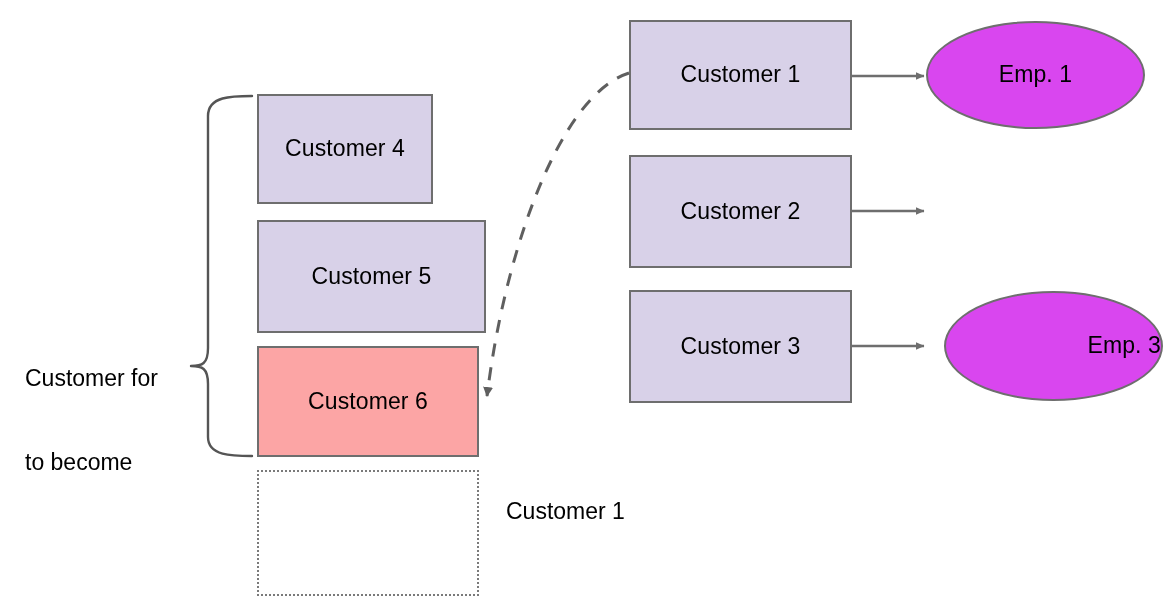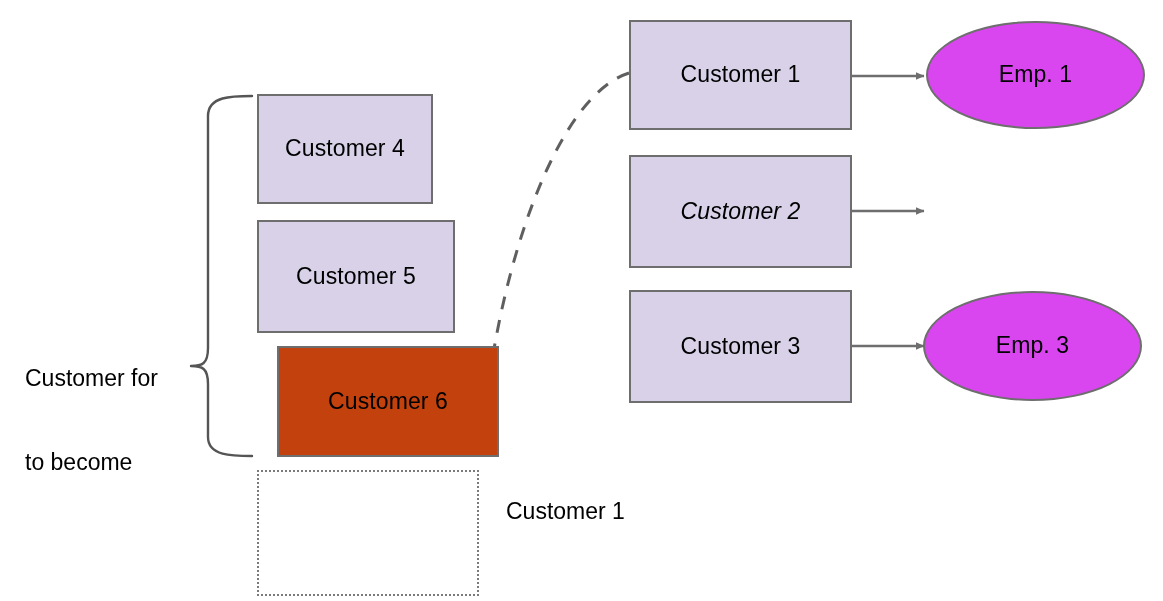--- a/index.html
+++ b/index.html
@@ -28,22 +28,21 @@
     font-size: 23px;
     line-height: 1.2;
     letter-spacing: 0.1px;
     white-space: nowrap;
   }
   .rect-node {
     border: 2px solid #6e6e6e;
     background: #d8d1e8;
   }
   .rect-node.highlight {
-    background: #c2410c;
-    margin-left: 20px;
+    background: #fca5a5;
   }
   .ellipse-node {
     border: 2px solid #6e6e6e;
     background: #d946ef;
     border-radius: 50%;
   }
   .empty-slot {
     position: absolute;
     box-sizing: border-box;
     border: 2px dotted #7a7a7a;
@@ -99,48 +98,48 @@
   <div class="plain-text" style="left:25px; top:308px; width:170px;">
     <div>Customer for</div>
     <div>to become</div>
     
   </div>
 
   <div class="node rect-node" style="left:257px; top:94px; width:176px; height:110px;">
     <span>Customer 4</span>
   </div>
 
-  <div class="node rect-node" style="left:257px; top:220px; width:198px; height:113px;text-align:right;">
+  <div class="node rect-node" style="left:257px; top:220px; width:229px; height:113px;text-align:right;">
     <span>Customer 5</span>
   </div>
 
   <div class="node rect-node highlight" style="left:257px; top:346px; width:222px; height:111px;">
     <span>Customer 6</span>
   </div>
 
   <div class="empty-slot" style="left:257px; top:470px; width:222px; height:126px;"></div>
 
   <div class="plain-text" style="left:506px; top:441px; width:200px;">
     <div>Customer 1</div>
   </div>
 
   <div class="node rect-node" style="left:629px; top:20px; width:223px; height:110px;">
     <span>Customer 1</span>
   </div>
 
-  <div class="node rect-node" style="left:629px; top:155px; width:223px; height:113px;font-style:italic;">
+  <div class="node rect-node" style="left:629px; top:155px; width:223px; height:113px;">
     <span>Customer 2</span>
   </div>
 
   <div class="node rect-node" style="left:629px; top:290px; width:223px; height:113px;align-items:center;">
     <span>Customer 3</span>
   </div>
 
   <div class="node ellipse-node" style="left:926px; top:21px; width:219px; height:108px;">
     <span>Emp. 1</span>
   </div>
 
 
-  <div class="node ellipse-node" style="left:923px; top:291px; width:219px; height:110px;">
+  <div class="node ellipse-node" style="left:944px; top:291px; width:219px; height:110px;justify-content:flex-end;">
     <span>Emp. 3</span>
   </div>
 
 </div>
 
 </body></html>

